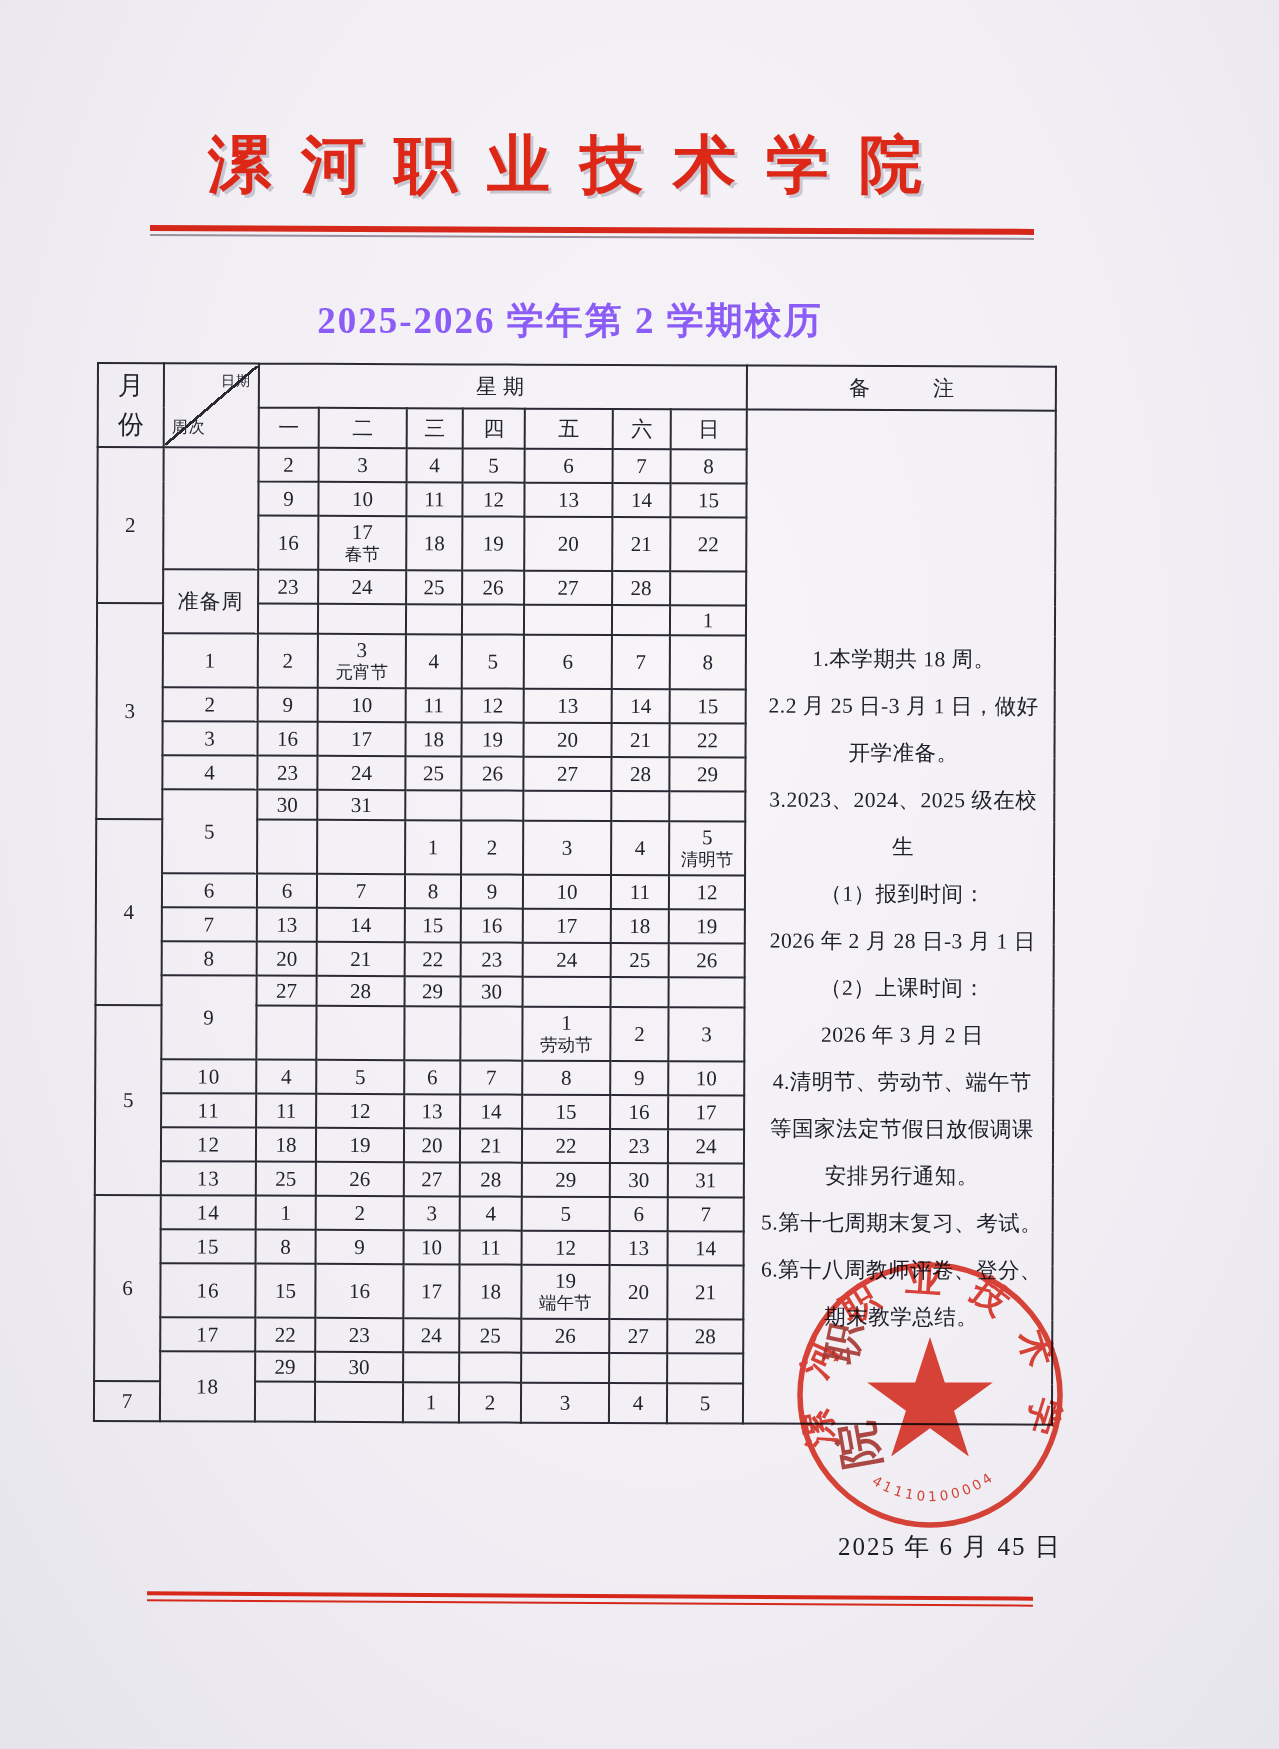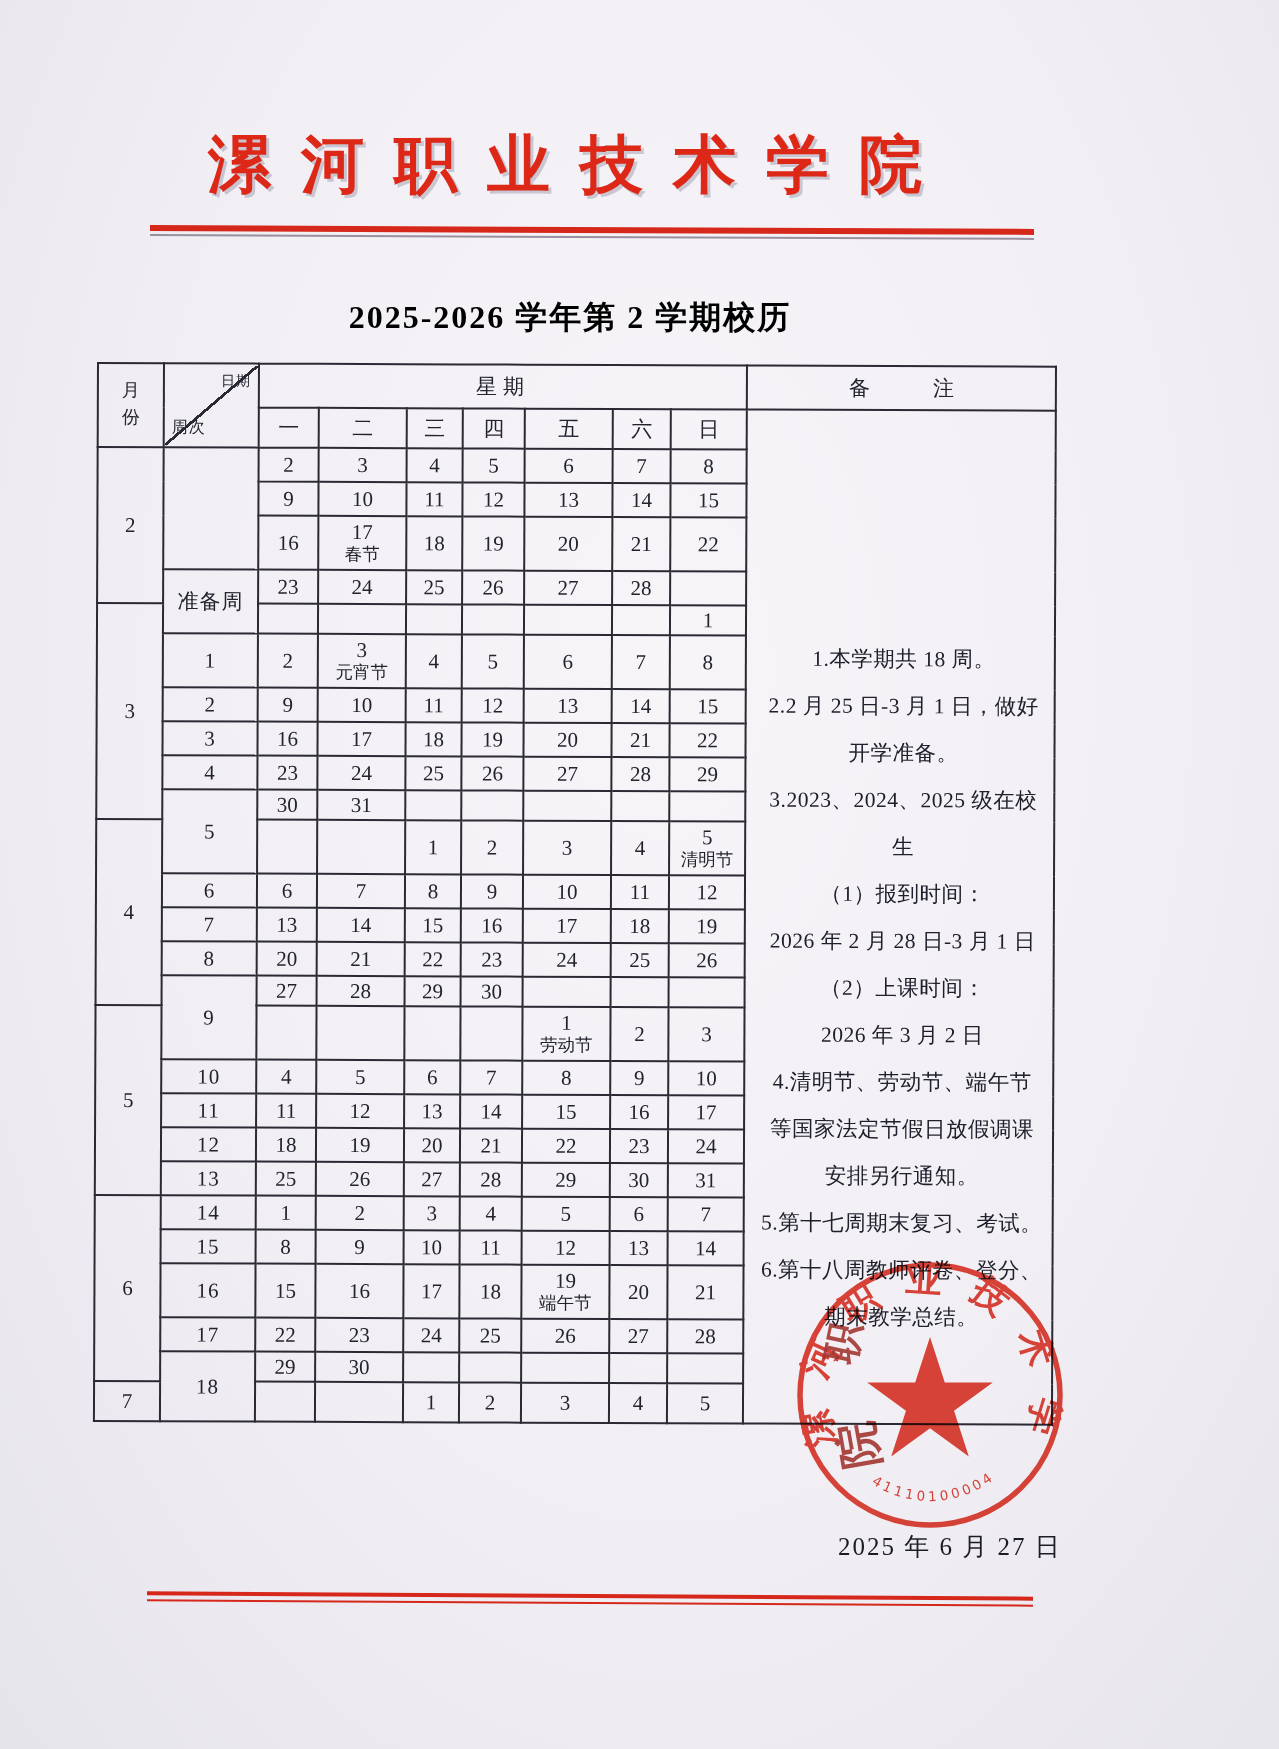--- a/index.html
+++ b/index.html
@@ -18,38 +18,38 @@
     font-size:63px;font-weight:700;color:#dd2717;letter-spacing:30px;
     text-shadow:3px 3px 0 rgba(110,110,135,.32);
     white-space:nowrap;
   }
   .head-rule{position:absolute;left:150px;top:227px;width:884px;transform:rotate(.25deg);}
   .head-rule .a{height:6px;background:#d6271b;}
   .head-rule .b{height:2px;background:#9a8f9e;margin-top:3px;}
 
   .doc-title{
     position:absolute;top:296px;left:0;width:1140px;text-align:center;
-    font-size:32px;font-weight:700;color:#000000;letter-spacing:2px;
+    font-size:37px;font-weight:700;color:#8b5cf6;letter-spacing:2px;
   }
 
   
   .cal-wrap{position:absolute;left:97px;top:362px;transform:rotate(.22deg);transform-origin:0 0;}
   table.cal{border-collapse:collapse;table-layout:fixed;width:958px;background:transparent;}
   table.cal th,table.cal td{
     border:2.4px solid #2b2933;padding:0;text-align:center;vertical-align:middle;
     font-weight:normal;font-size:21px;color:#23232e;overflow:hidden;
   }
   tr.hr1 th{height:42px;}
   tr.hr2 th{height:38px;}
   .r-n td{height:32px;}
   .r-f td{height:52px;}
   .r-s td{height:28px;}
   .r-m td{height:38px;}
 
-  th.mf .mf-inner{display:inline-block;width:1.15em;line-height:1.5;word-break:break-all;font-size:18px;font-family:Liberation Mono, monospace;}
+  th.mf .mf-inner{display:inline-block;width:1.15em;line-height:1.5;word-break:break-all;font-size:26px;}
   th.corner{padding:0;}
   .corner-inner{
     position:relative;width:100%;height:80px;
     background:linear-gradient(to bottom right,
       transparent calc(50% - 1.4px), #2b2933 calc(50% - 1.4px),
       #2b2933 calc(50% + 1.4px), transparent calc(50% + 1.4px));
   }
   .corner-inner .c-date{position:absolute;top:7px;right:7px;font-size:14px;letter-spacing:1px;}
   .corner-inner .c-week{position:absolute;bottom:7px;left:7px;font-size:16px;letter-spacing:1px;}
   th.week-span{font-size:22px;letter-spacing:6px;}
@@ -435,21 +435,21 @@
           </tr>
         </tbody>
     </table>
   </div>
 
   <div class="foot-rule">
     <div class="a"></div>
     <div class="b"></div>
   </div>
 
-  <div class="stamp-date">2025 年 6 月 27 日</div>
+  <div class="stamp-date">2025 年 6 月 45 日</div>
 
   <svg class="stamp" viewBox="-160 -160 320 320">
     <circle class="s-ring" r="130"></circle>
     <path id="arcT" d="M -86.4 56 A 103 103 0 1 1 86.4 56" fill="none"></path>
     <text class="s-arc">
       <textPath href="#arcT" startOffset="10">漯河职业技术学院</textPath>
     </text>
     <g transform="translate(0,8)">
       <polygon class="s-star" points="0,-66 14.8,-20.4 62.8,-20.4 24,7.8 38.8,53.4 0,25.2 -38.8,53.4 -24,7.8 -62.8,-20.4 -14.8,-20.4"></polygon>
     </g>

